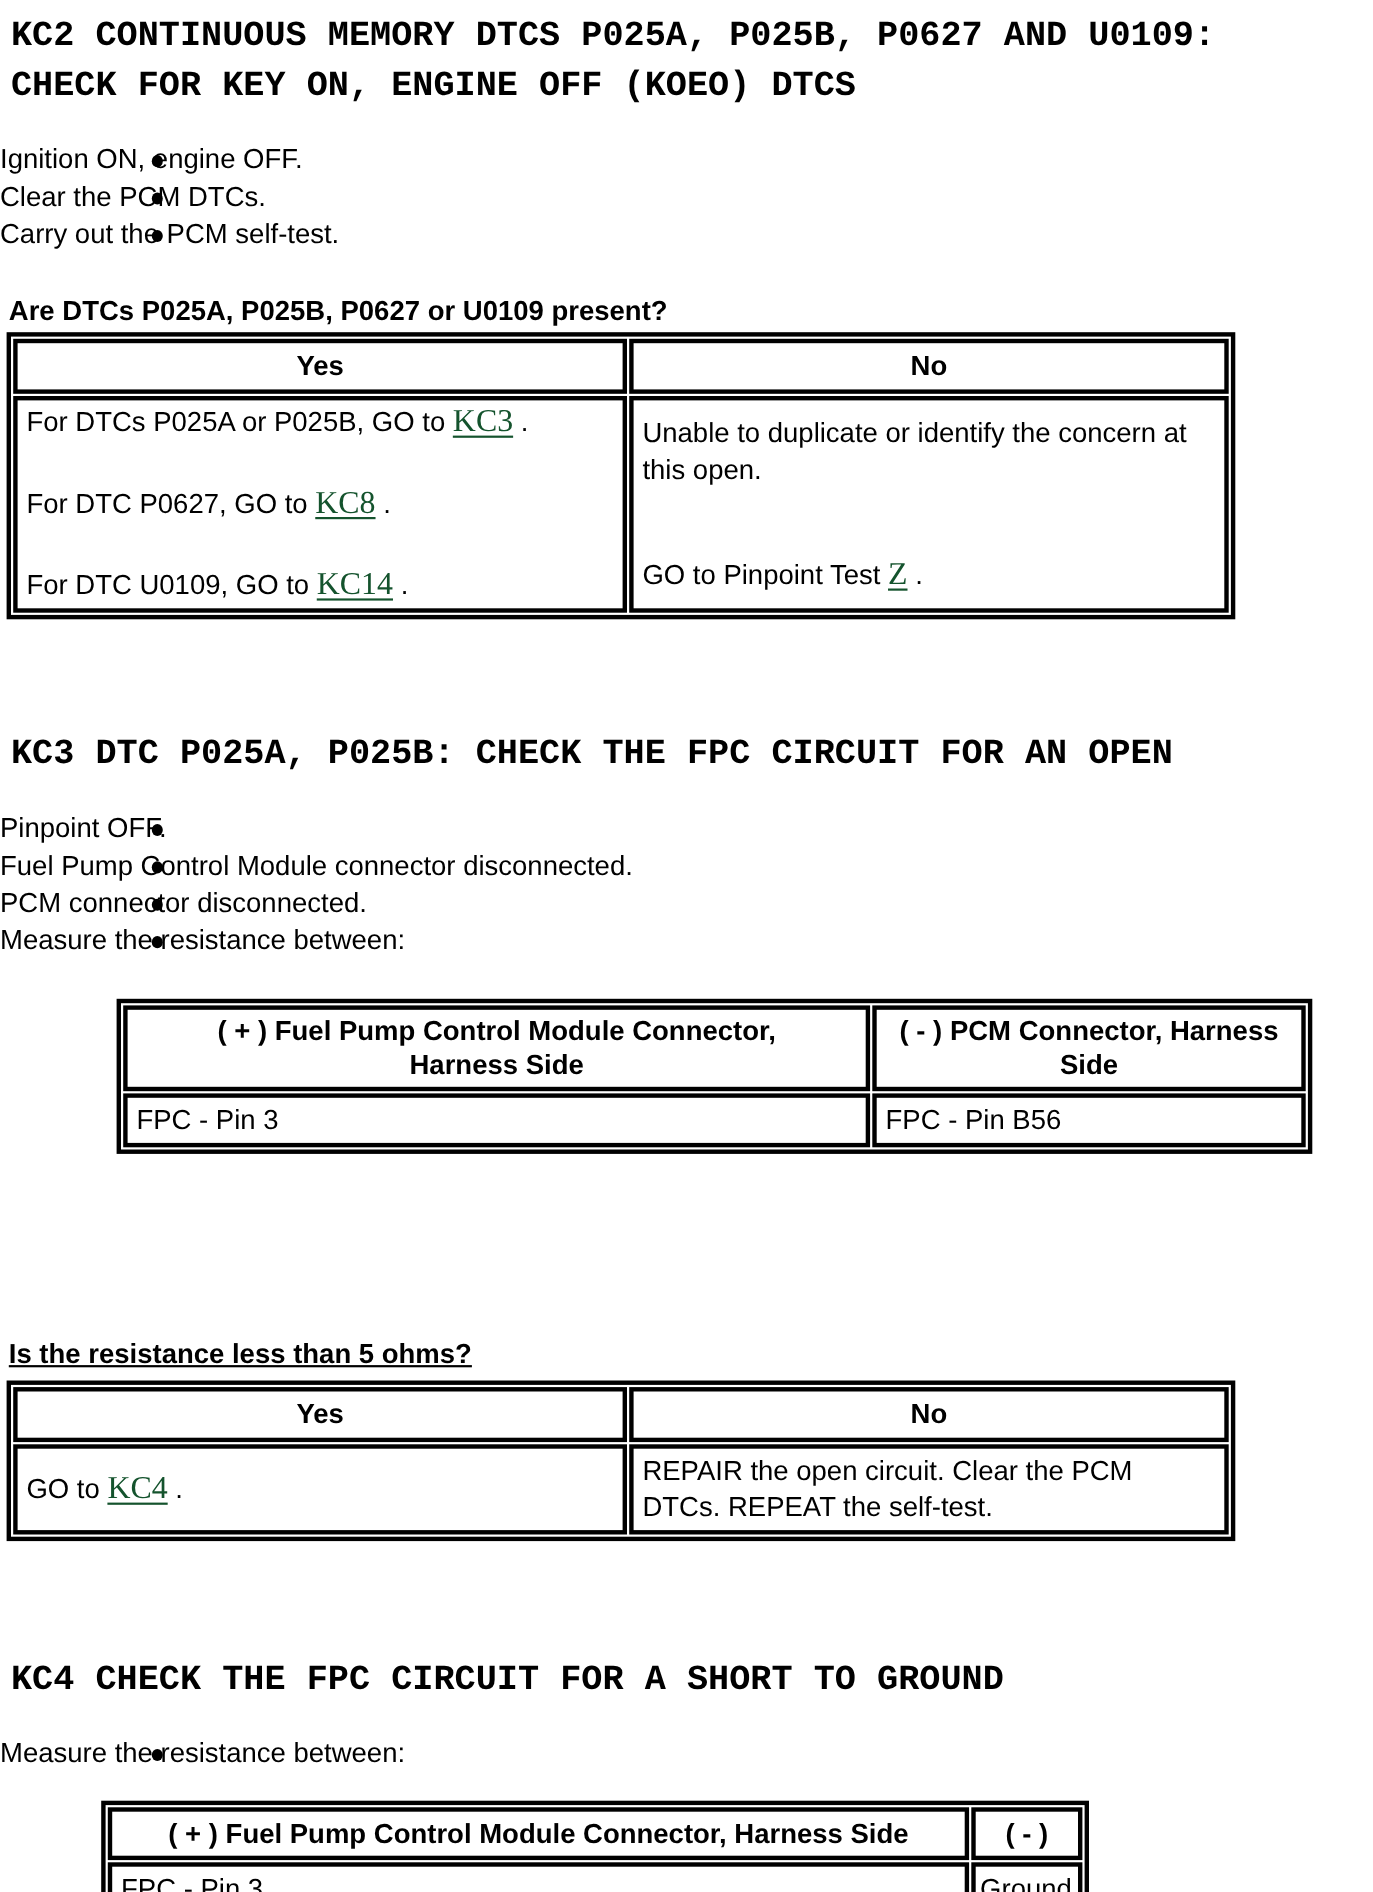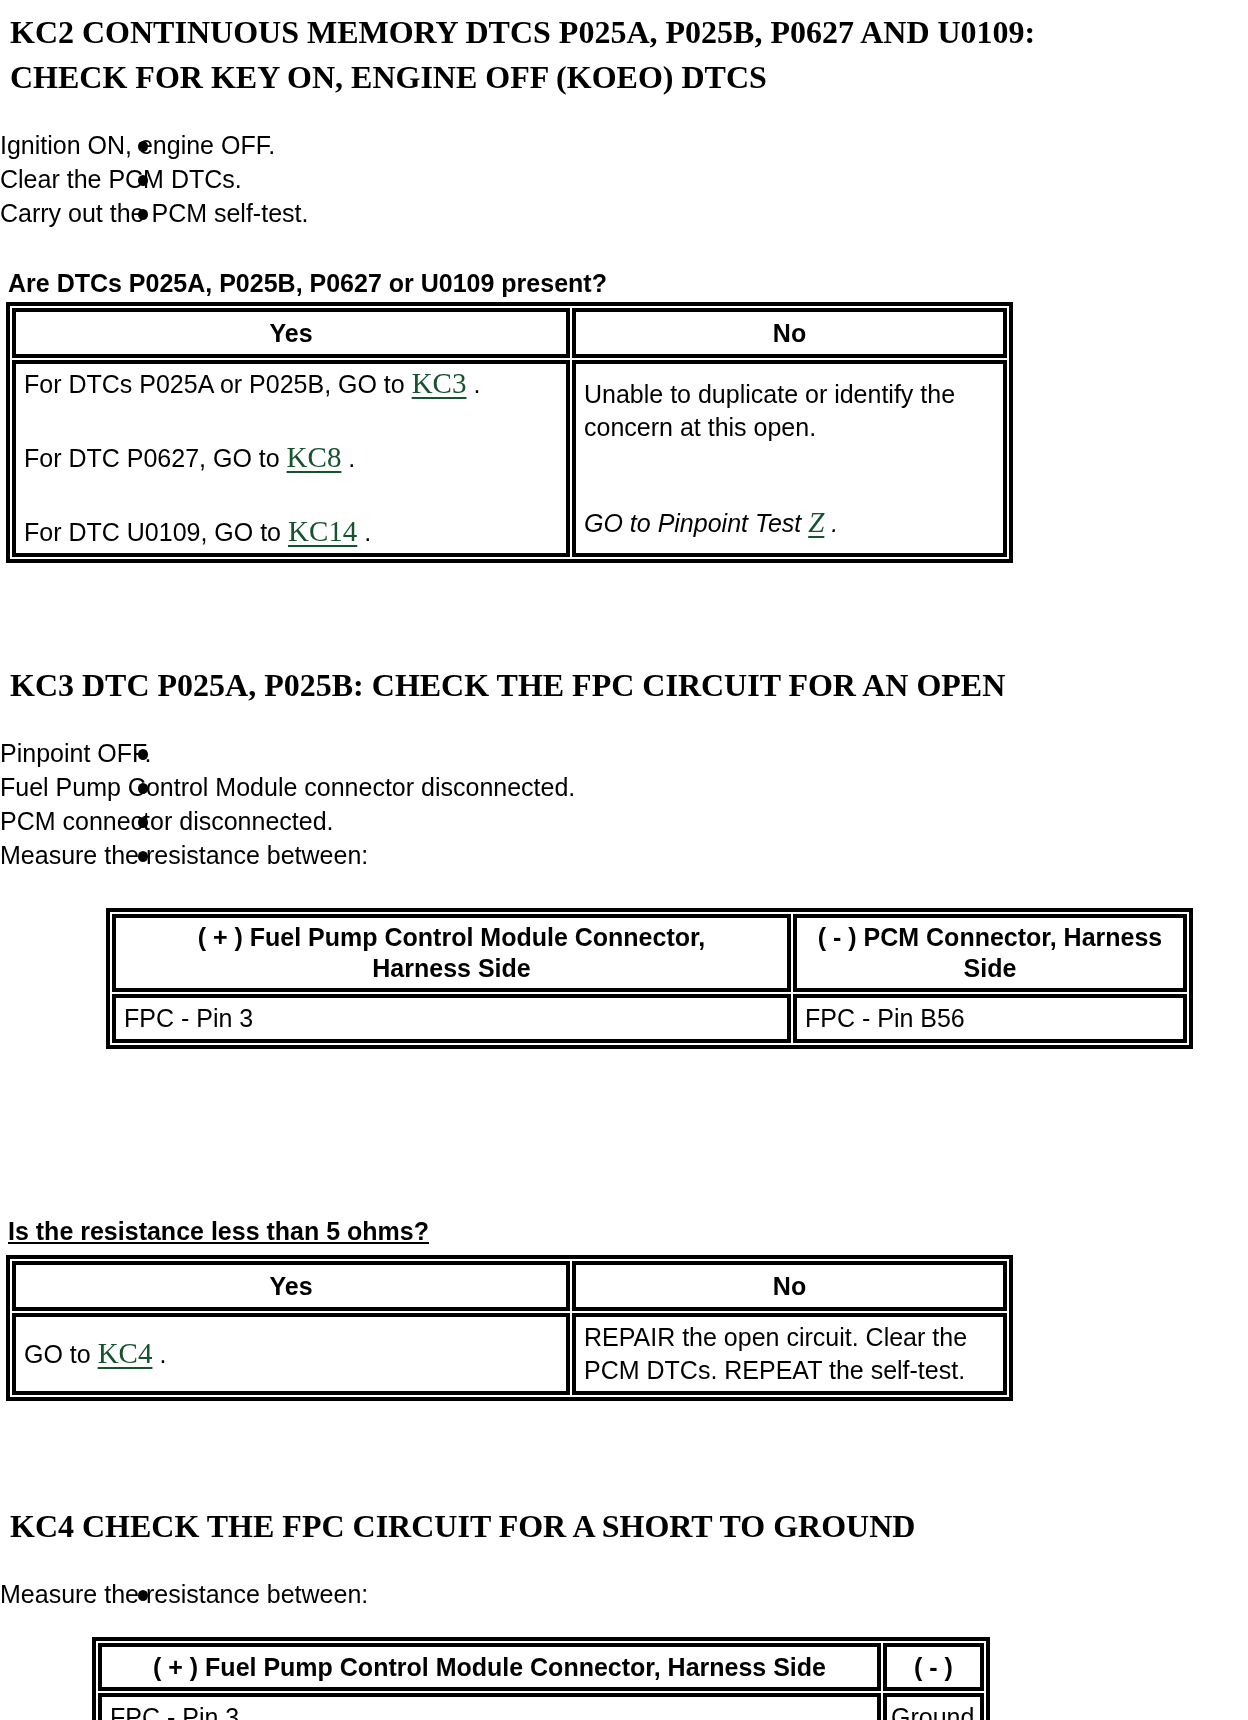--- a/index.html
+++ b/index.html
@@ -9,21 +9,21 @@
     width: 1248px;
     height: 1720px;
     background: #ffffff;
     color: #000000;
     overflow: hidden;
     font-family: "Liberation Sans", "DejaVu Sans", sans-serif;
     padding-top: 10px;
   }
   
   .doc-heading {
-    font-family: Liberation Serif, serif;
+    font-family: Liberation Mono, monospace;
     font-weight: bold;
     font-size: 32px;
     line-height: 45px;
     margin: 0 0 0 10px;
     letter-spacing: 0px;
   }
   .doc-heading .hline { display: block; white-space: nowrap; }
   
   ul.bullets {
     list-style: none;
@@ -71,29 +71,29 @@
   table.scan th {
     font-weight: bold;
     text-align: center;
     vertical-align: middle;
     line-height: 31px;
   }
   table.scan td { vertical-align: middle; text-align: left; line-height: 33px; }
   table.scan th .thline { display: block; }
 
   
-  .t-result { margin-left: 6px; width: 1007px; }
+  .t-result { margin-left: 6px; width: 1117px; }
   .t-result col.c1 { width: 558px; }
   .t-result th { height: 50px; }
   .t1 td { height: 188px; }
   .t3 td { height: 76px; }
   .cell-par { margin: 0; }
   .t1 .yes-cell .cell-par { margin-bottom: 41px; }
   .t1 .yes-cell .cell-par:last-child { margin-bottom: 0; }
-  .t1 .no-cell .goto-par { margin-top: 63px; font-style: italic; }
+  .t1 .no-cell .goto-par { margin-top: 63px; }
   
   .t2 { margin-left: 106px; width: 1087px; margin-top: 36px; }
   .t2 col.c1 { width: 679px; }
   .t2 th { height: 74px; }
   .t2 td { height: 48px; }
   .t4 { margin-left: 92px; width: 898px; margin-top: 26px; }
   .t4 col.c1 { width: 783px; }
   .t4 th { height: 48px; }
   .t4 td { height: 40px; }
   .t4 .minus-cell { text-align: left; padding: 4px 4px; }

